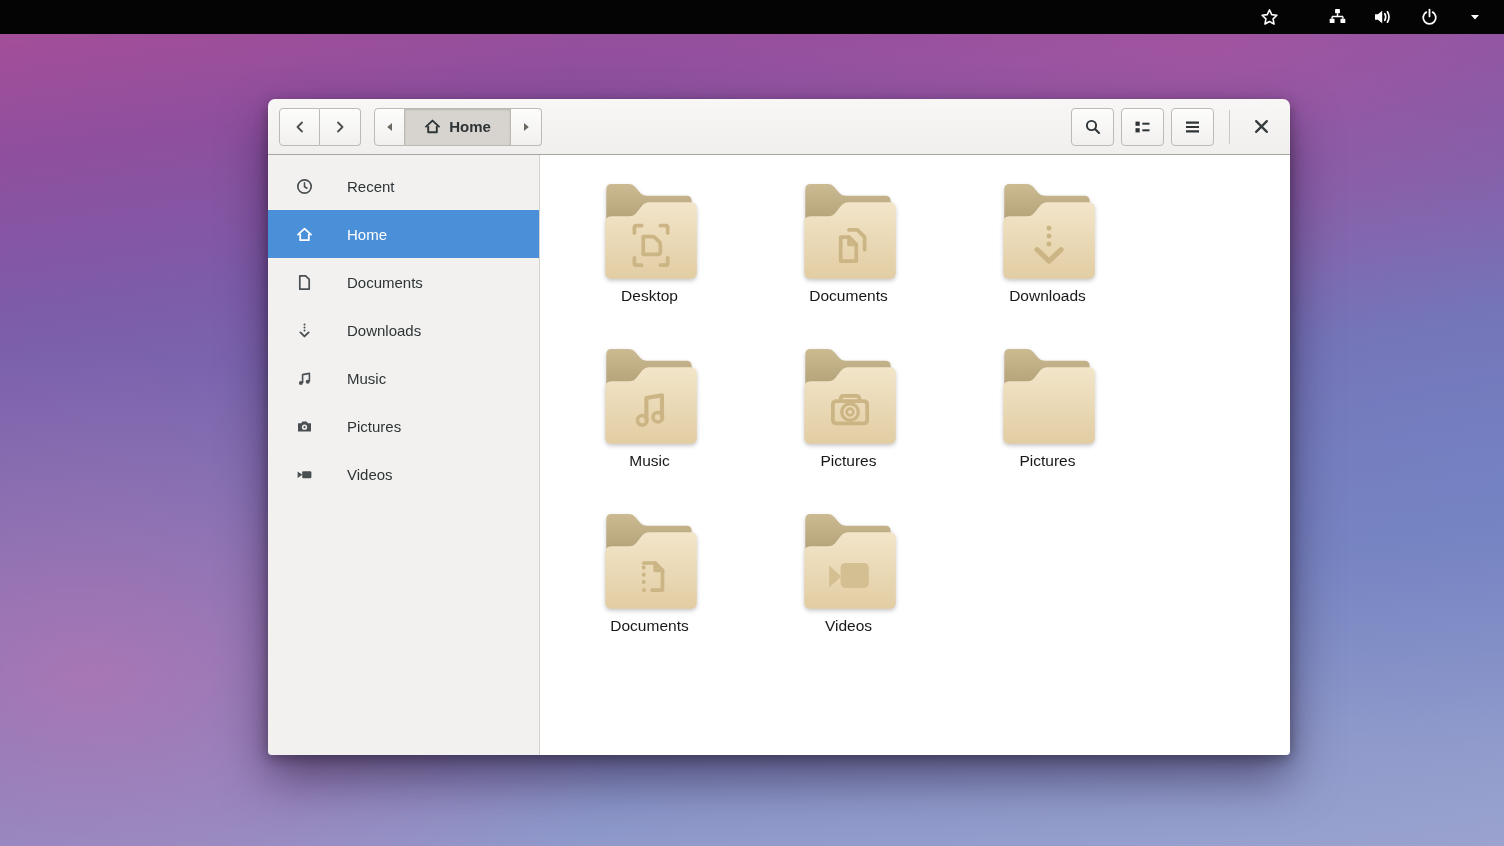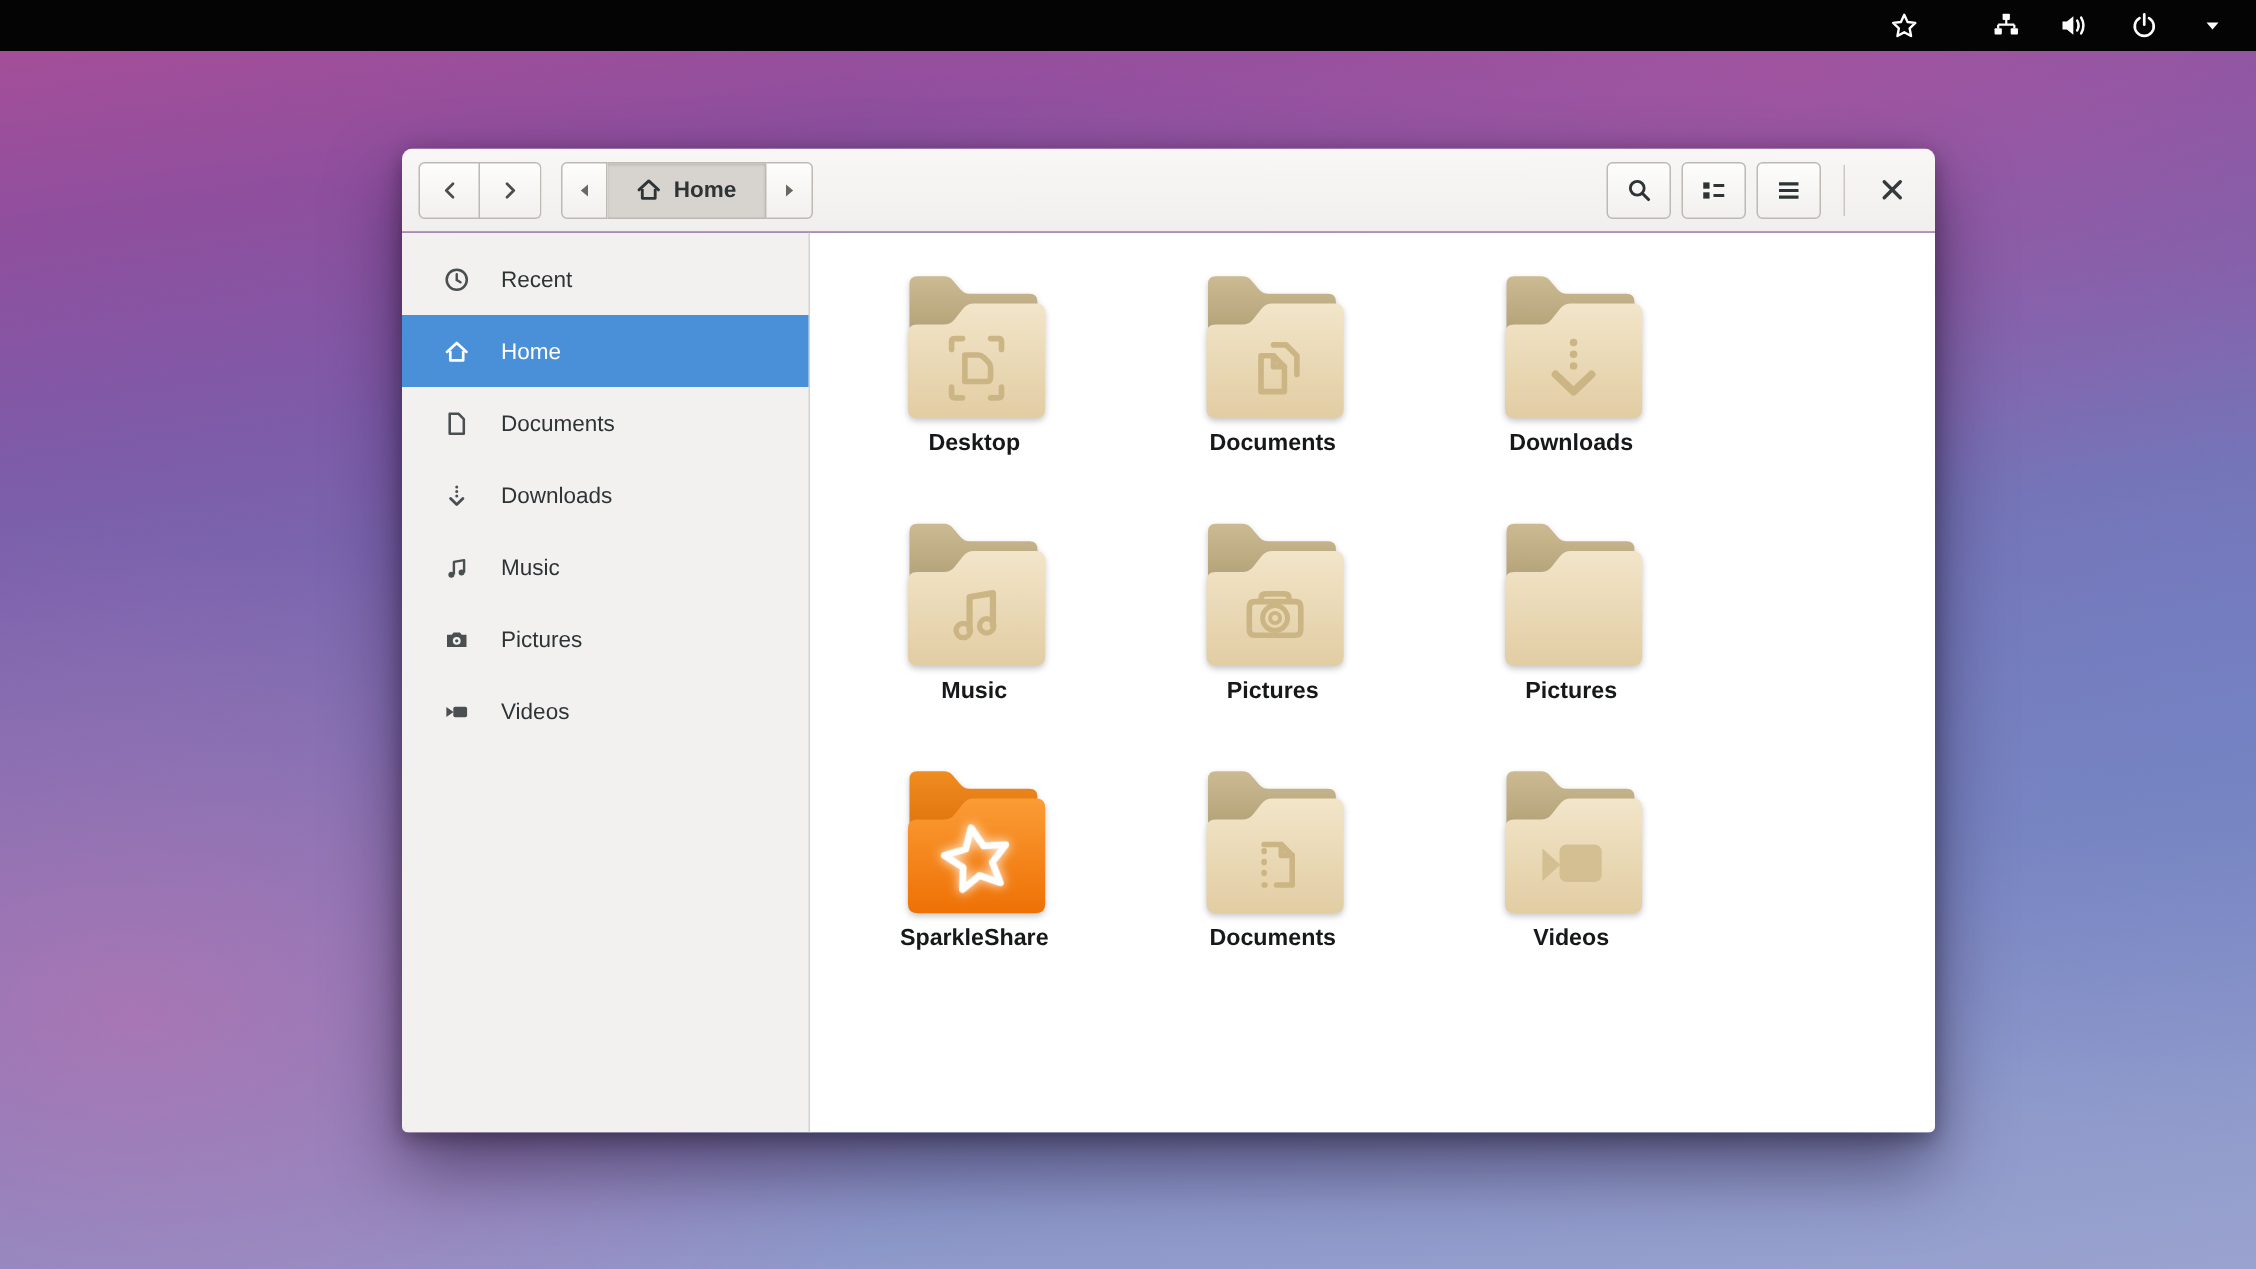--- a/index.html
+++ b/index.html
@@ -68,36 +68,36 @@
 
   .window-body { flex:1; display:flex; min-height:0; border-radius:0 0 4px 4px; overflow:hidden; }
 
   
   .sidebar {
     width:272px; flex:0 0 272px; background:#f2f1f0;
     border-right:1px solid #d6d3cf; padding-top:7px;
   }
   .side-item {
     height:48px; display:flex; align-items:center;
-    padding-left:28px; gap:21px;
+    padding-left:28px; gap:34px;
     font-size:15px; color:#2e3436; cursor:default;
   }
   .side-item .sicon { width:17px; height:17px; display:flex; align-items:center; justify-content:center; color:#4a4f52; }
   .side-item.selected { background:#4a90d9; color:#ffffff; }
   .side-item.selected .sicon { color:#ffffff; }
 
   
   .main {
     flex:1; background:#ffffff; padding:26px 0 0 10px;
     display:grid; grid-template-columns:repeat(3,199px); grid-auto-rows:165px;
     align-content:start;
   }
   .file-cell { display:flex; flex-direction:column; align-items:center; cursor:default; }
   .file-cell svg.foldericon { width:106px; height:104px; filter:drop-shadow(0 2px 2px rgba(0,0,0,.22)); }
-  .file-label { font-size:15.5px; color:#161819; margin-top:2px; text-align:center;font-weight:bold; }
+  .file-label { font-size:15.5px; color:#161819; margin-top:2px; text-align:center; }
 </style>
 </head>
 <body>
 
 <svg width="0" height="0" style="position:absolute" aria-hidden="true">
   <defs>
     <linearGradient id="gFrontTan" x1="0" y1="0" x2="0" y2="1">
       <stop offset="0" stop-color="#f2e5c9"></stop>
         <stop offset="1" stop-color="#e2cda3"></stop>
     </linearGradient>
@@ -372,29 +372,20 @@
         <div class="file-label">Pictures</div>
       </div>
 
       <div class="file-cell">
         <svg class="foldericon" viewBox="0 0 100 100">
           <use href="#folderTan"></use>
         </svg>
         <div class="file-label">Pictures</div>
       </div>
 
-      <div class="file-cell">
-        <svg class="foldericon" viewBox="0 0 100 100">
-          <use href="#folderOrange"></use>
-          <g transform="rotate(-10 51 59)" style="filter:drop-shadow(0 0 3.5px rgba(255,255,255,.95))">
-            <path d="M51 39 L56.9 51.9 71 53.5 60.5 63.1 63.3 77 51 70 38.7 77 41.5 63.1 31 53.5 45.1 51.9 Z" fill="none" stroke="#ffffff" stroke-width="4.4" stroke-linejoin="round"></path>
-          </g>
-        </svg>
-        <div class="file-label">SparkleShare</div>
-      </div>
 
       <div class="file-cell">
         <svg class="foldericon" viewBox="0 0 100 100">
           <use href="#folderTan"></use>
           <g stroke="#ccb585" stroke-width="3.6" fill="none" stroke-linecap="round" stroke-linejoin="round">
             <path d="M44 50 H55 L62 57 V76 H52"></path>
             <path d="M55 50 V57 H62"></path>
             <path d="M44 54 V72" stroke-dasharray="0.5 6.5"></path>
             <path d="M44 76 H50" stroke-dasharray="0.5 6.5"></path>
           </g>

